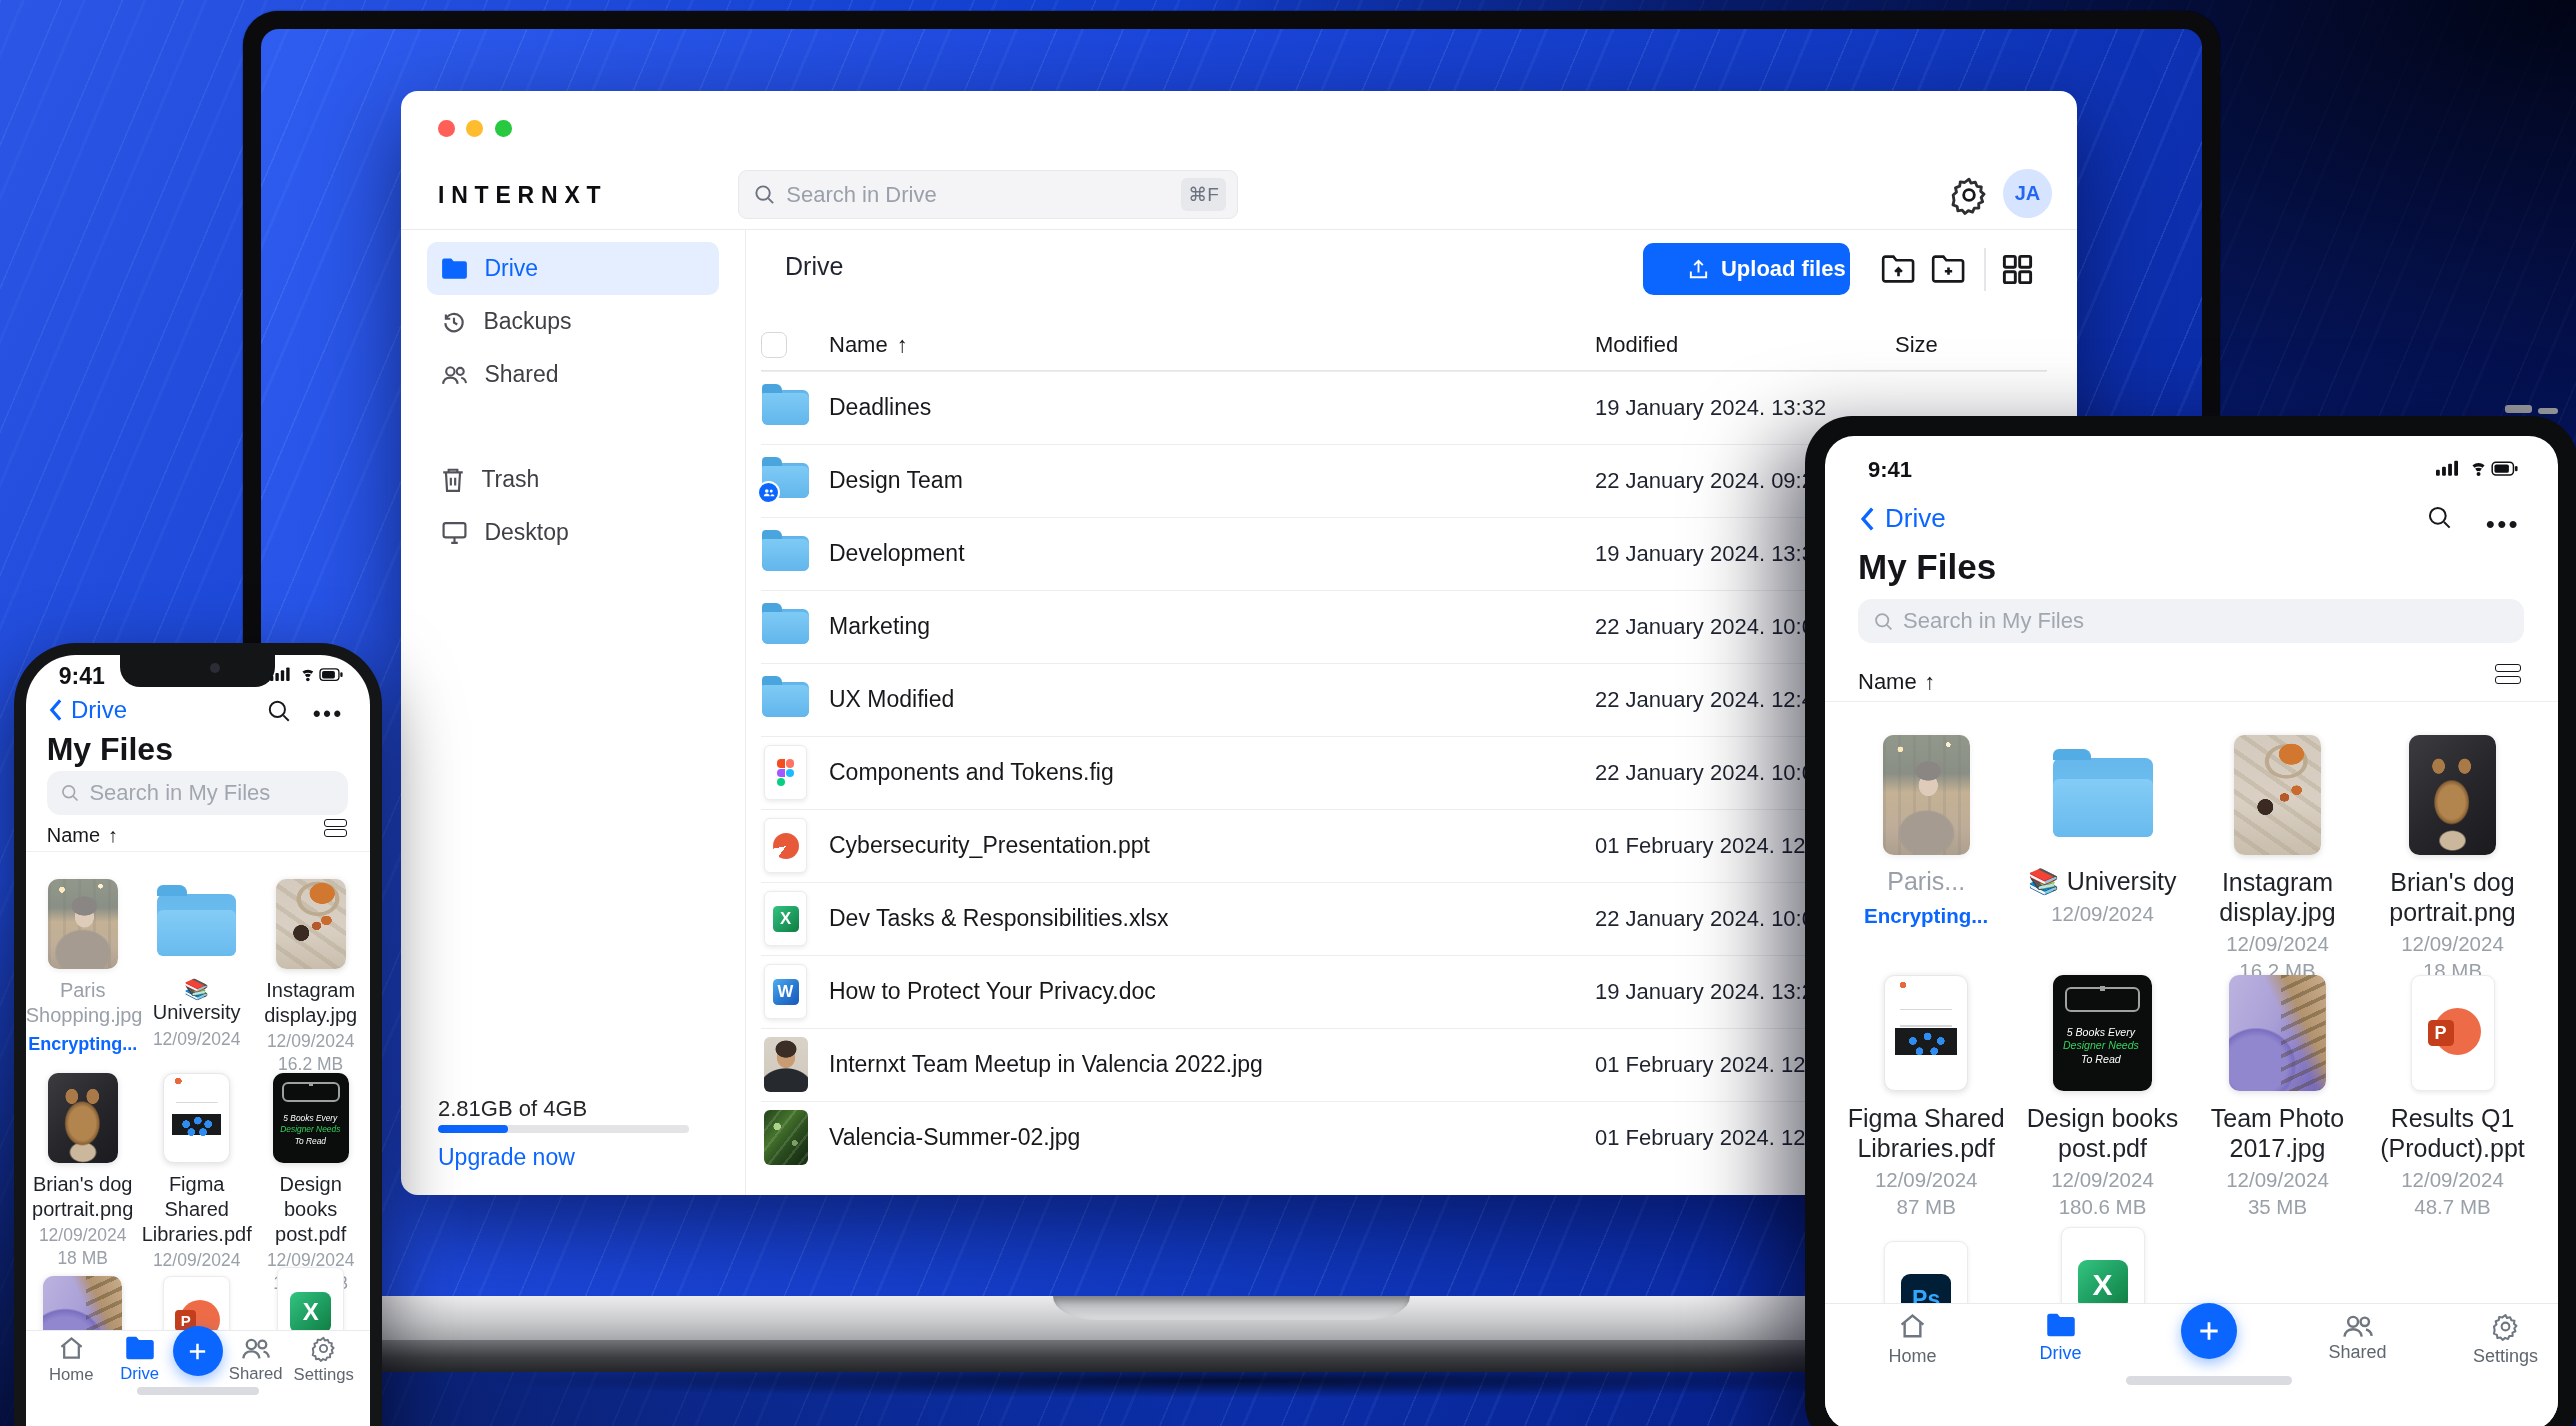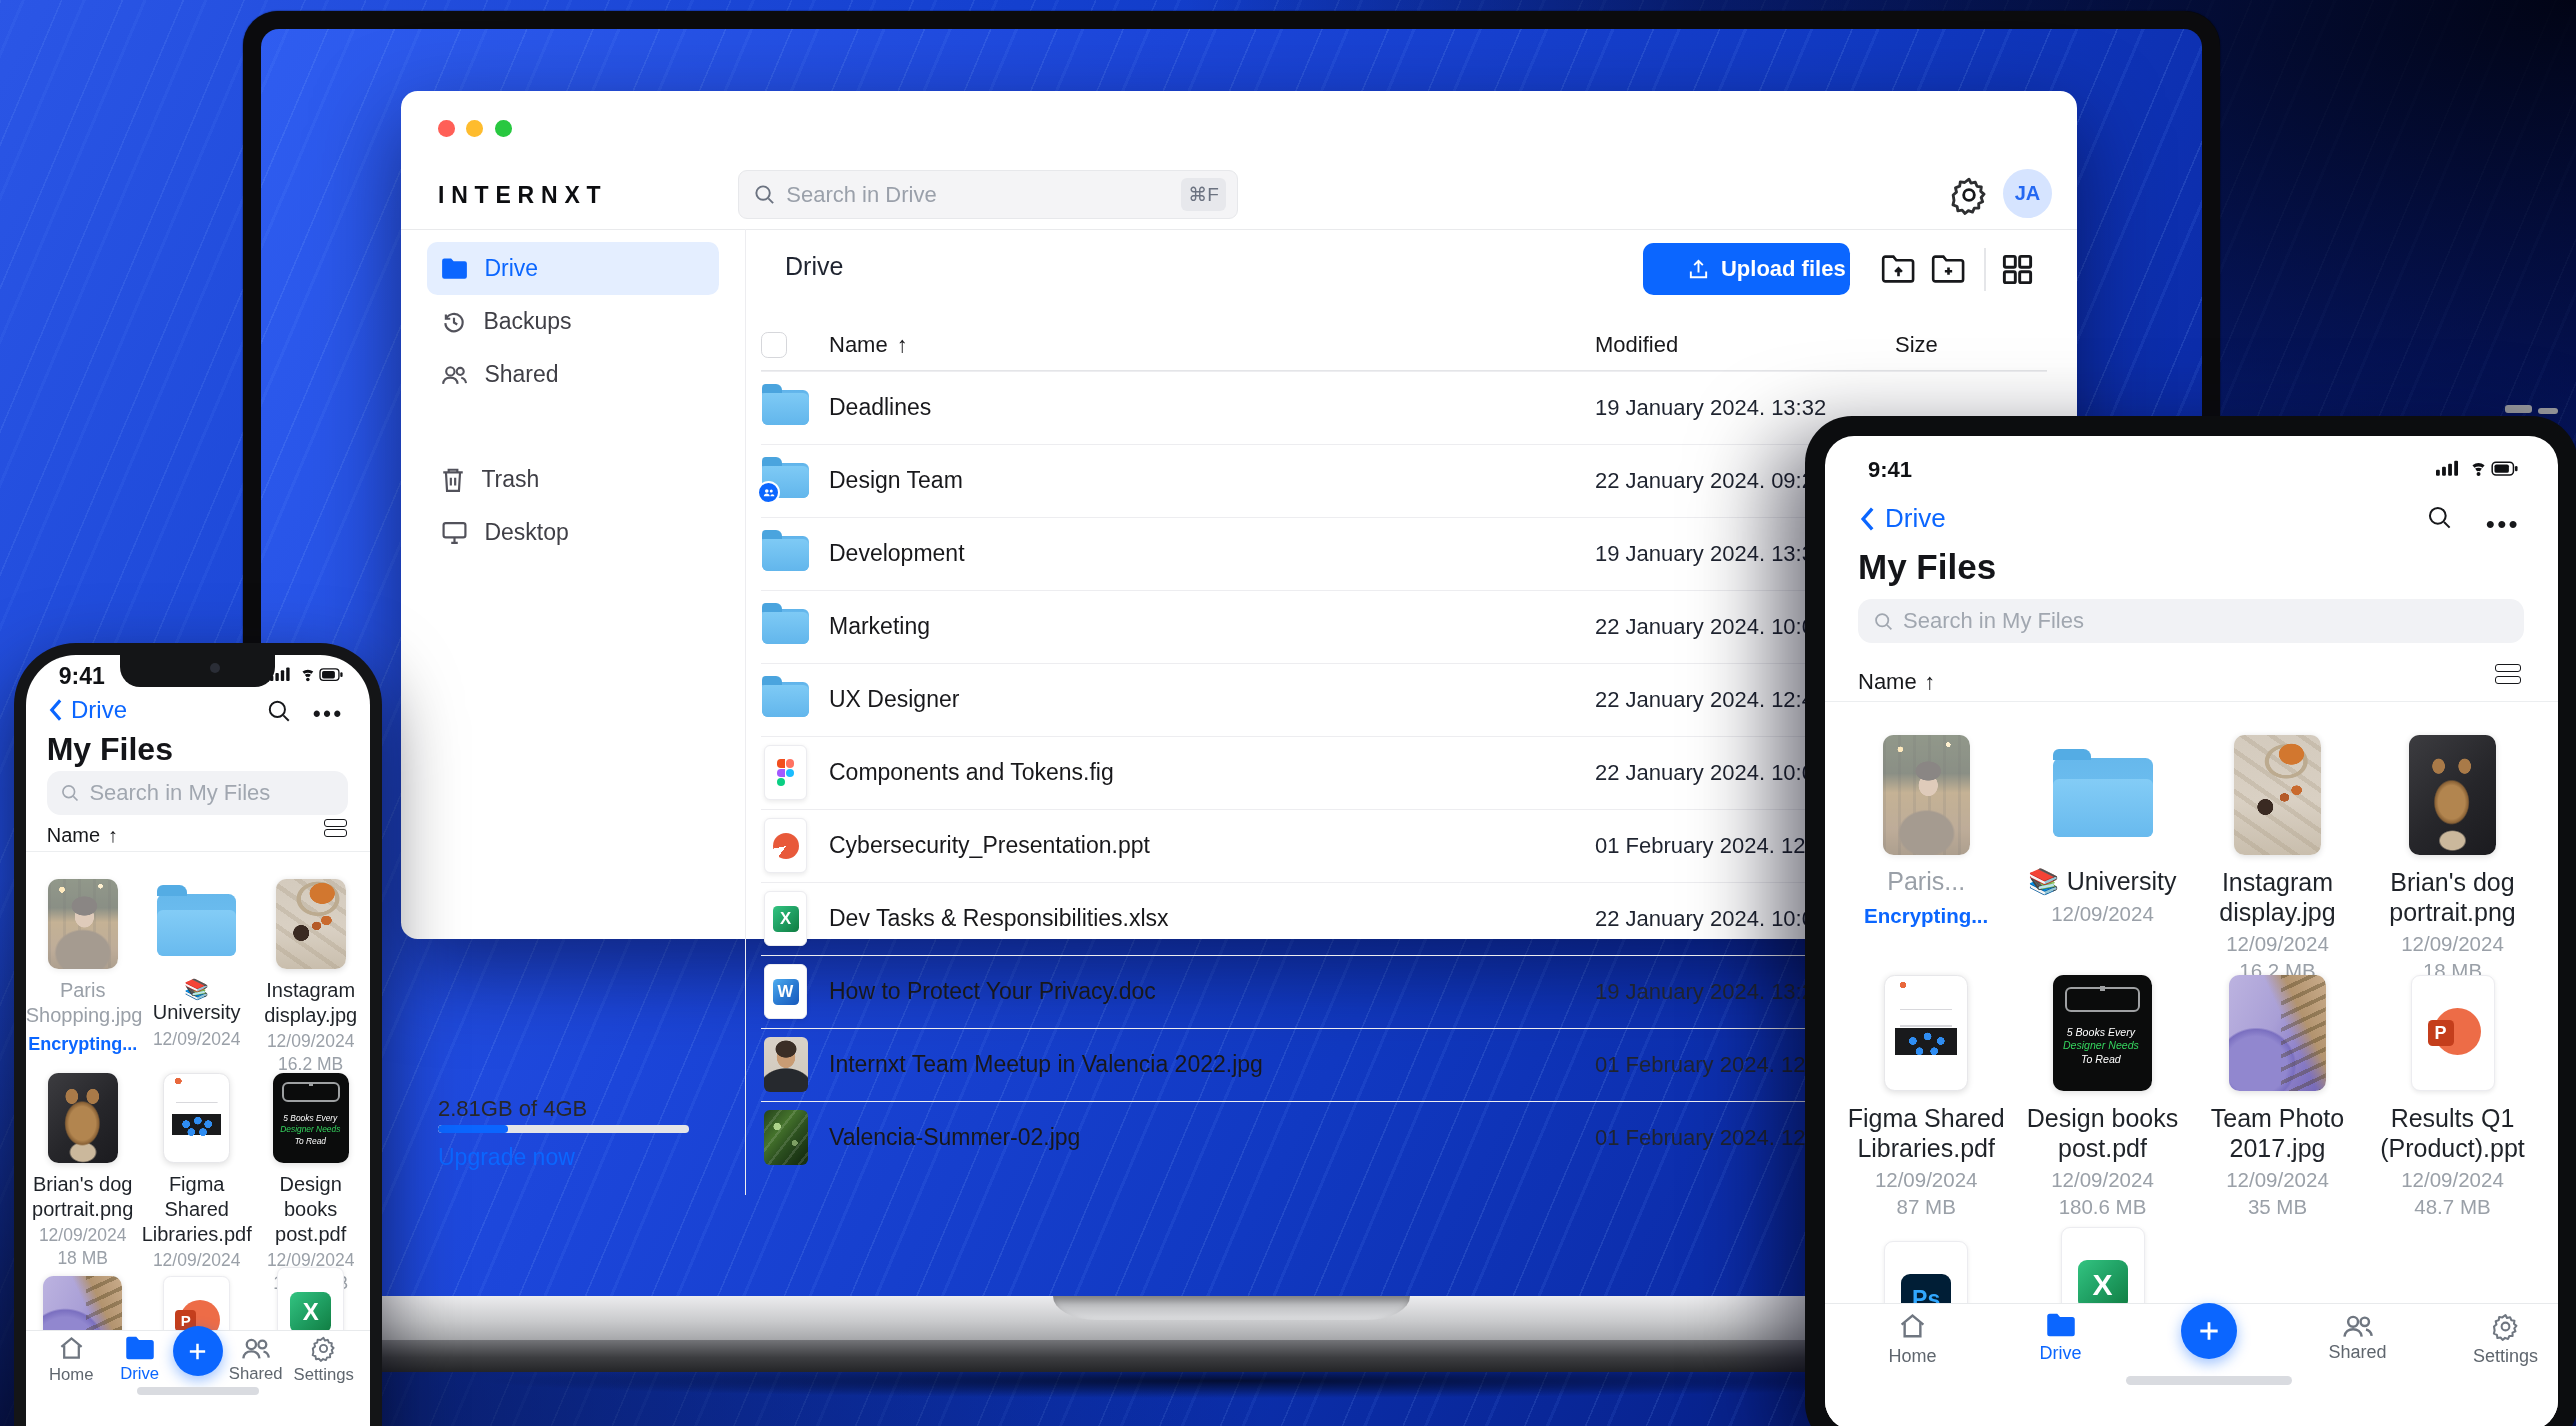--- a/index.html
+++ b/index.html
@@ -17,21 +17,21 @@
   .lap-inner{position:absolute;left:18px;top:18px;right:18px;bottom:0;border-radius:18px 18px 0 0;overflow:hidden;
     background:
       repeating-linear-gradient(113deg, rgba(140,185,255,.14) 0 1.5px, transparent 1.5px 23px, rgba(100,150,255,.11) 23px 26px, transparent 26px 61px),
       linear-gradient(118deg,#2f5df0 0%,#1c46da 35%,#1139c2 62%,#0a28a0 88%,#071f85 100%);}
   .lap-deck{left:192px;top:1296px;width:2081px;height:46px;background:linear-gradient(#ececee,#c9cacc 55%,#a3a4a7);border-radius:4.6px 4.6px 0 0;}
   .lap-scoop{left:1053px;top:1296px;width:357px;height:24px;background:linear-gradient(#aeafb2,#dcdddf);border-radius:0 0 152px 152px / 0 0 84px 84px;box-shadow:inset 0 4.6px 7.6px rgba(0,0,0,.28);}
   .lap-edge{left:192px;top:1340px;width:2081px;height:32px;background:linear-gradient(#737478,#3c3d40 55%,#242528);border-radius:0 0 68px 68px / 0 0 30px 30px;}
   .lap-shadow{left:228px;top:1367px;width:2008px;height:46px;background:radial-gradient(50% 50% at 50% 30%, rgba(0,0,0,.7), transparent 75%);}
 
   
-  .win{left:401px;top:91px;width:1676px;height:848px;background:#fff;border-radius:16.7px;box-shadow:0 30px 84px rgba(0,0,25,.5);}
+  .win{left:401px;top:91px;width:1676px;height:1104px;background:#fff;border-radius:16.7px;box-shadow:0 30px 84px rgba(0,0,25,.5);}
   .dot{width:16.7px;height:16.7px;border-radius:50%;}
   .hdr-div{left:0;top:138px;width:1676px;height:0.8px;background:#e9eaec;}
   .v-div{left:344px;top:138px;width:0.8px;height:966px;background:#ededf0;}
   .logo{left:37px;top:91px;font-size:23px;font-weight:800;letter-spacing:6.8px;color:#0c0d10;}
   .search{left:337px;top:79px;width:500px;height:49px;background:#f4f4f6;border:1.5px solid #e7e8eb;border-radius:9px;display:flex;align-items:center;padding:0 10.6px 0 13.7px;}
   .search-ph{color:#9aa0aa;font-size:22px;margin-left:10.6px;flex:1;}
   .kbd{background:#e7e8ec;color:#6b7280;font-size:19px;border-radius:6px;padding:4.6px 7.6px;}
   .avatar{left:1602px;top:78px;width:49px;height:49px;border-radius:50%;background:#d6e4ff;color:#2468f2;font-weight:700;font-size:20px;display:flex;align-items:center;justify-content:center;}
 
   .side-item{left:26px;width:292px;height:53px;display:flex;align-items:center;padding-left:13.7px;border-radius:10.6px;color:#3f3f46;font-size:23px;}
@@ -322,21 +322,21 @@
         <span class="icwrap">
             <span class="fold"></span>
           </span>
         <span class="fname">Marketing</span>
           <span class="fdate">22 January 2024. 10:08</span>
       </div>
       <div class="frow">
         <span class="icwrap">
             <span class="fold"></span>
           </span>
-        <span class="fname">UX Designer</span>
+        <span class="fname">UX Modified</span>
           <span class="fdate">22 January 2024. 12:44</span>
       </div>
       <div class="frow">
         <span class="icwrap">
             <span class="card">
               <span class="figma-dots">
                 <i style="background:#f24e1e;border-radius:3.8px 0 0 3.8px"></i>
                 <i style="background:#ff7262"></i>
                 <i style="background:#a259ff;border-radius:3.8px 0 0 3.8px"></i>
                 <i style="background:#1abcfe"></i>

